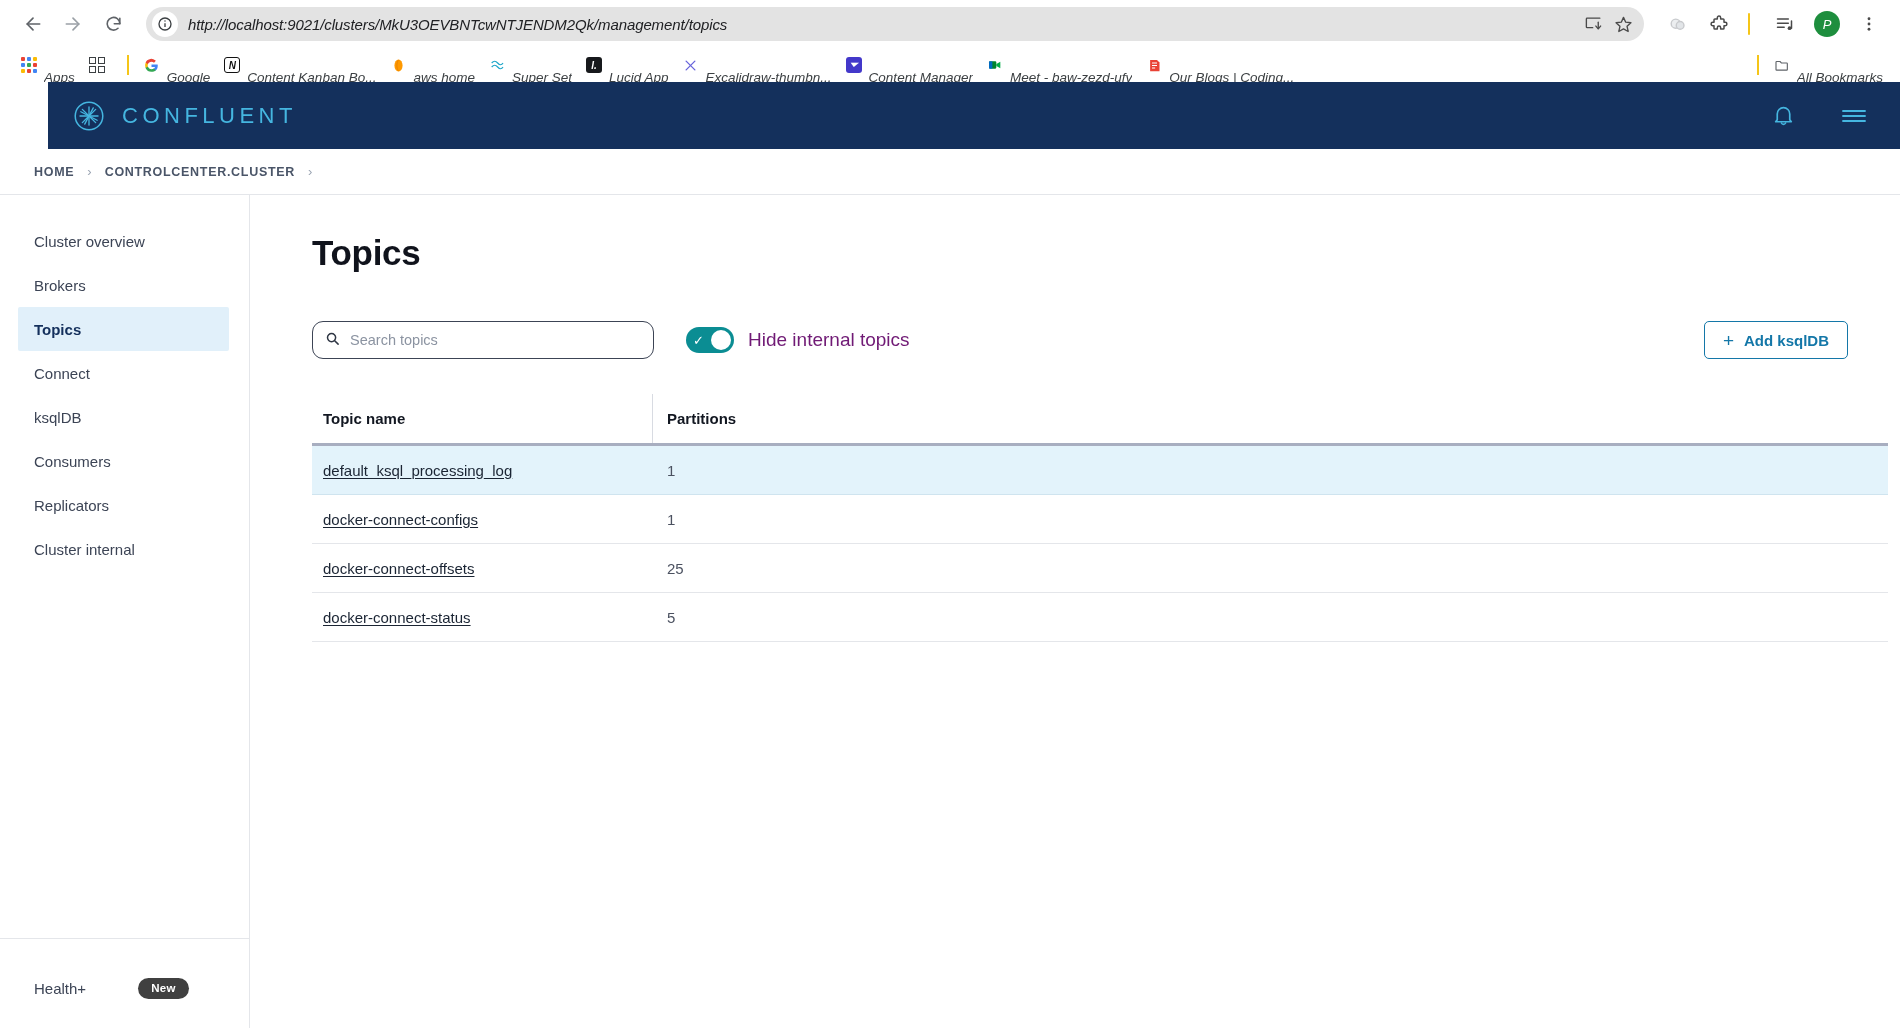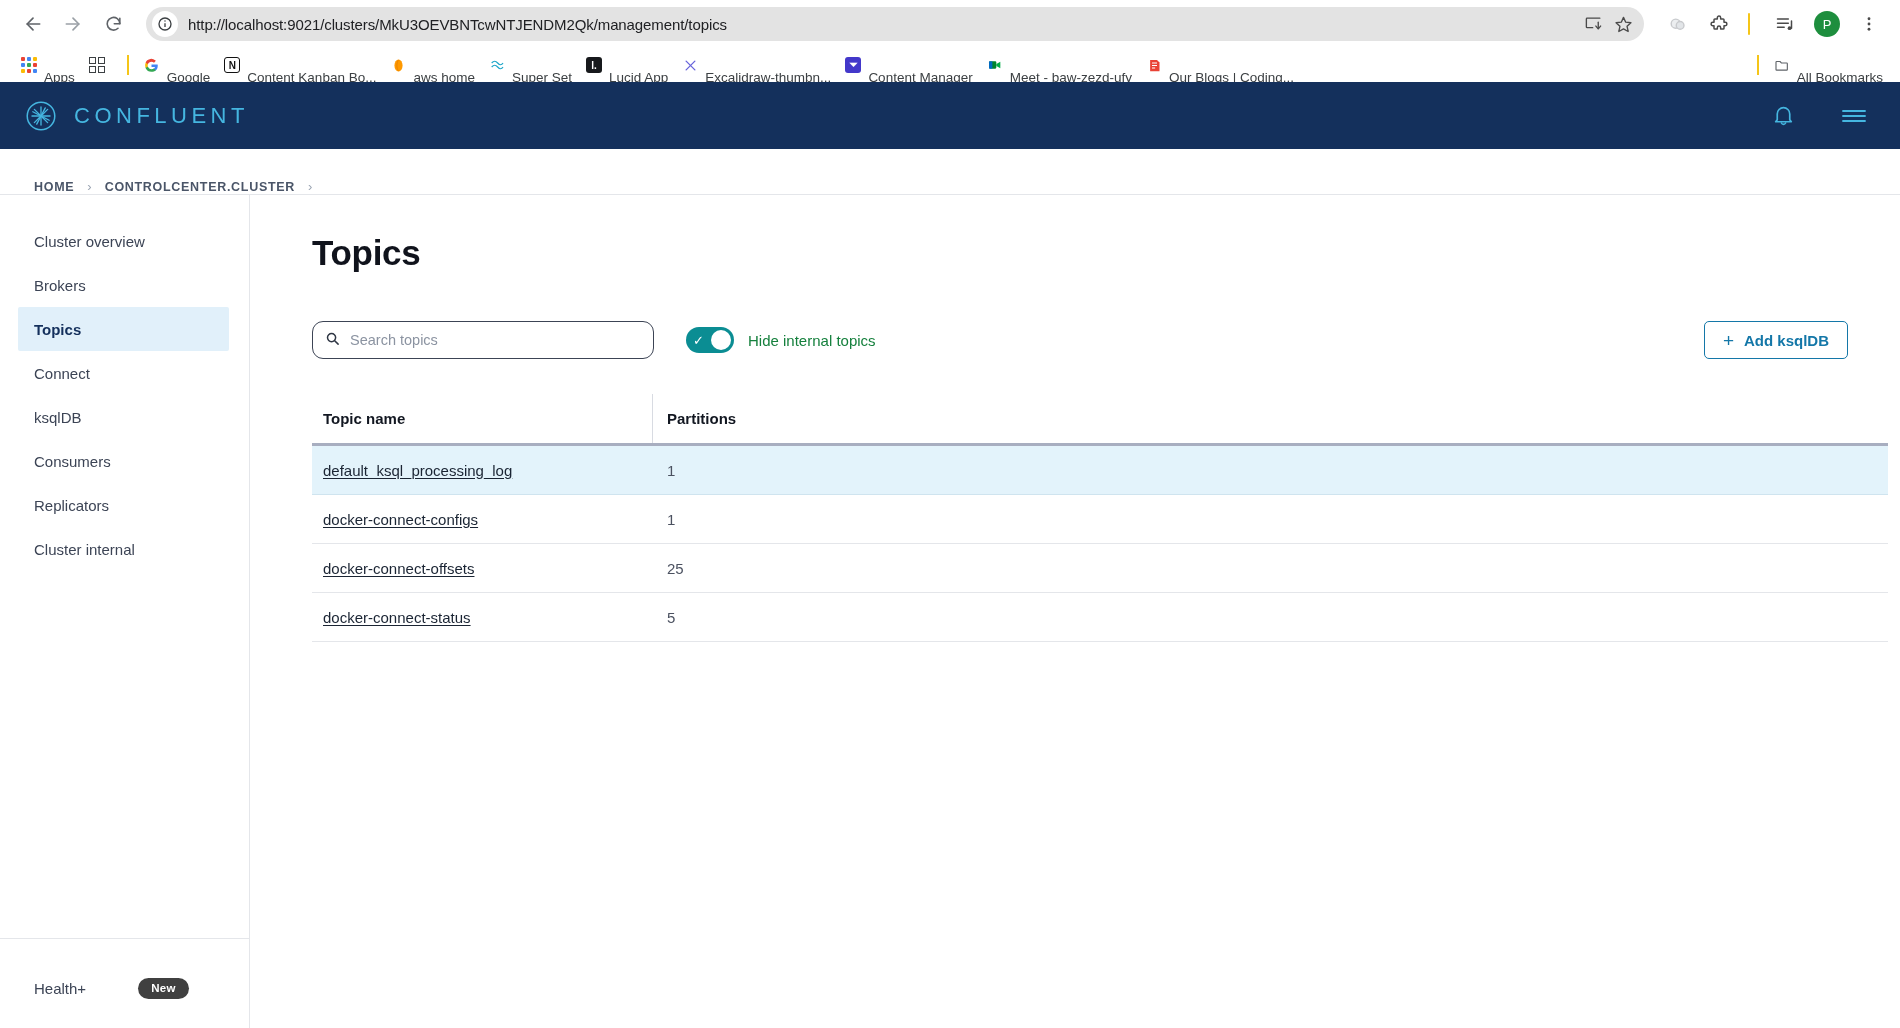--- a/index.html
+++ b/index.html
@@ -5,21 +5,21 @@
 <style>
   * { box-sizing: border-box; margin: 0; padding: 0; }
   html, body {
     width: 1900px; height: 1028px;
     background: #ffffff;
     font-family: "Liberation Sans", sans-serif;
     overflow: hidden;
   }
 
   
-  .browser-chrome { width: 1900px; background: #ffffff; }
+  .browser-chrome { width: 1900px; background: #ffffff; font-style: italic; }
 
   .nav-bar {
     height: 48px; display: flex; align-items: center;
     padding: 0 14px; gap: 2px;
   }
   .nav-btn {
     width: 38px; height: 38px; border-radius: 50%;
     display: flex; align-items: center; justify-content: center;
     color: #5f6368; flex: 0 0 auto;
   }
@@ -92,33 +92,34 @@
 
   .fav-sq { width: 16px; height: 16px; border-radius: 3px;
             display: flex; align-items: center; justify-content: center;
             font-size: 11px; color: #fff; font-weight: bold; }
 
   
   .cc-header {
     height: 67px; background: #14305c;
     display: flex; align-items: center;
     padding: 0 32px 0 22px;
+    margin-left: 48px;
   }
   .cc-logo { display: flex; align-items: center; gap: 14px; }
   .cc-logo-mark { width: 38px; height: 38px; }
   .cc-logo-text {
     color: #45b6e0; font-size: 22px; letter-spacing: 4.5px;
     font-weight: 400;
   }
   .cc-header-right { margin-left: auto; display: flex; align-items: center; gap: 44px; }
   .cc-ic { color: #45b6e0; display: flex; align-items: center; justify-content: center; }
 
   
   .breadcrumb {
-    height: 46px; display: flex; align-items: flex-end;
+    height: 46px; display: flex; align-items: center;
     padding-left: 34px; gap: 13px;
     border-bottom: 1px solid #e4e6ea;
     background: #fff;
   }
   .crumb { font-size: 12.5px; letter-spacing: 0.7px; color: #4a5568; font-weight: 600; }
   .crumb-sep { color: #9aa4b2; font-size: 13px; }
 
   
   .app-body { display: flex; height: 842px; background: #fff; }
 
@@ -170,21 +171,21 @@
   .toggle {
     width: 48px; height: 26px; border-radius: 14px; background: #0b8d93;
     display: flex; align-items: center; padding: 0 3px; gap: 3px;
     position: relative;
   }
   .toggle .tick { color: #fff; font-size: 13px; line-height: 1; margin-left: 4px; }
   .toggle .knob {
     width: 20px; height: 20px; border-radius: 50%; background: #fff;
     position: absolute; right: 3px; top: 3px;
   }
-  .toggle-label { font-size: 15px; color: #15803d; }
+  .toggle-label { font-size: 19px; color: #701a75; }
 
   .add-btn {
     margin-left: auto; height: 38px; border: 1px solid #1477a8;
     border-radius: 5px; color: #1477a8; background: #fff;
     display: flex; align-items: center; gap: 10px;
     padding: 0 18px; font-size: 15px; font-weight: 600;
     font-family: "Liberation Sans", sans-serif;
   }
   .add-btn .plus { font-size: 19px; font-weight: 400; line-height: 1; }
 

